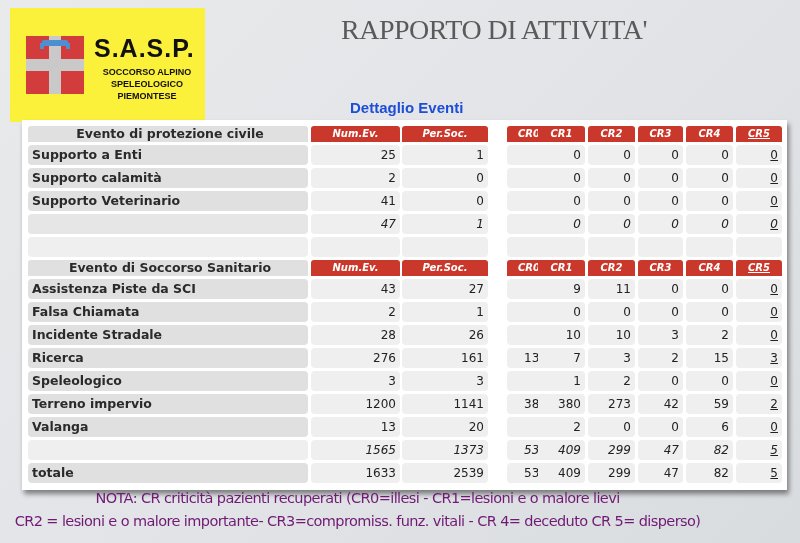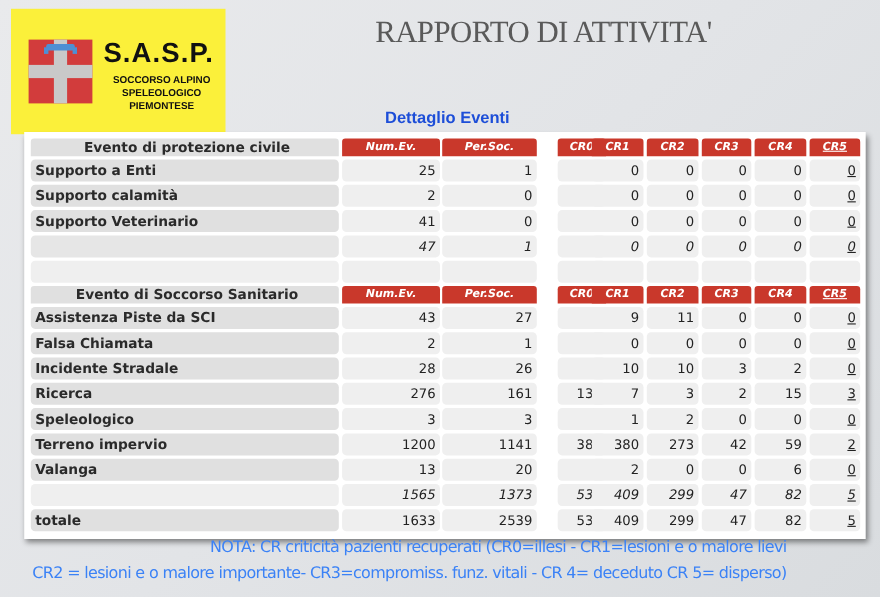--- a/index.html
+++ b/index.html
@@ -70,22 +70,22 @@
     .c0 { left: 0; width: 280px; }
     .c1 { left: 283px; width: 89px; }
     .c2 { left: 374px; width: 86px; }
     .c3 { left: 479px; width: 44px; }
     .c4 { left: 510px; width: 47px; }
     .c5 { left: 560px; width: 47px; }
     .c6 { left: 610px; width: 45px; }
     .c7 { left: 658px; width: 47px; }
     .c8 { left: 708px; width: 46px; text-decoration: underline; }
     .note {
-      position: absolute; left: 0; width: 715px; text-align: right;
-      font-family: "DejaVu Sans", sans-serif; font-size: 14.5px; color: #3b82f6;
+      position: absolute; left: 0; width: 715px; text-align: center;
+      font-family: "DejaVu Sans", sans-serif; font-size: 14.5px; color: #701a75;
       letter-spacing: -0.6px;
     }
   </style>
 </head>
 <body>
 
 <div class="logo">
   <div class="flag">
     <div class="v"></div>
       <div class="h"></div>

